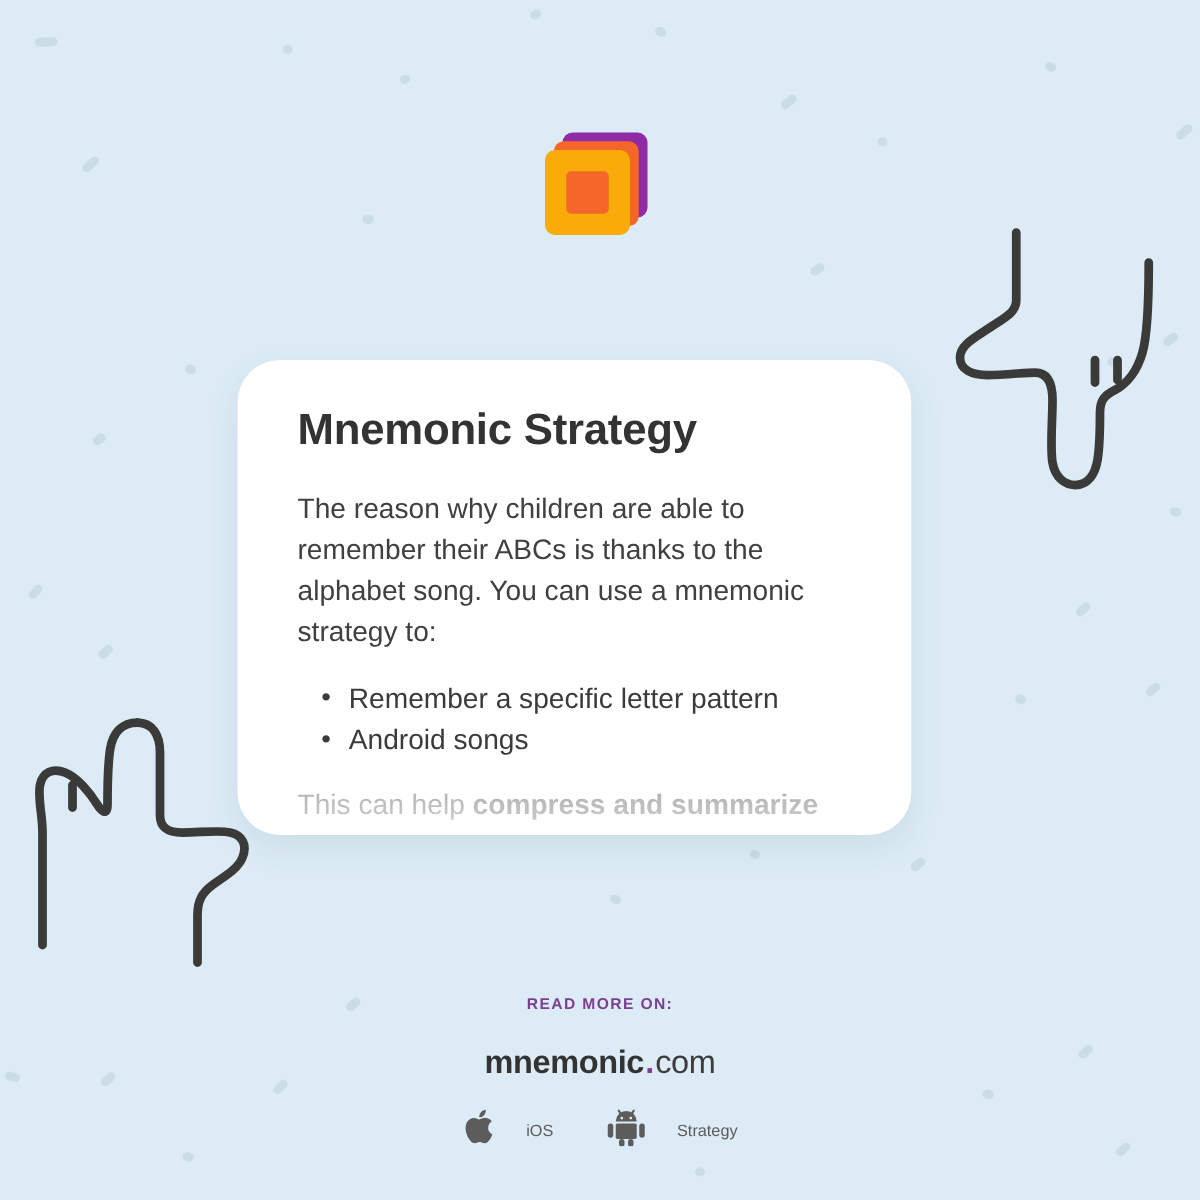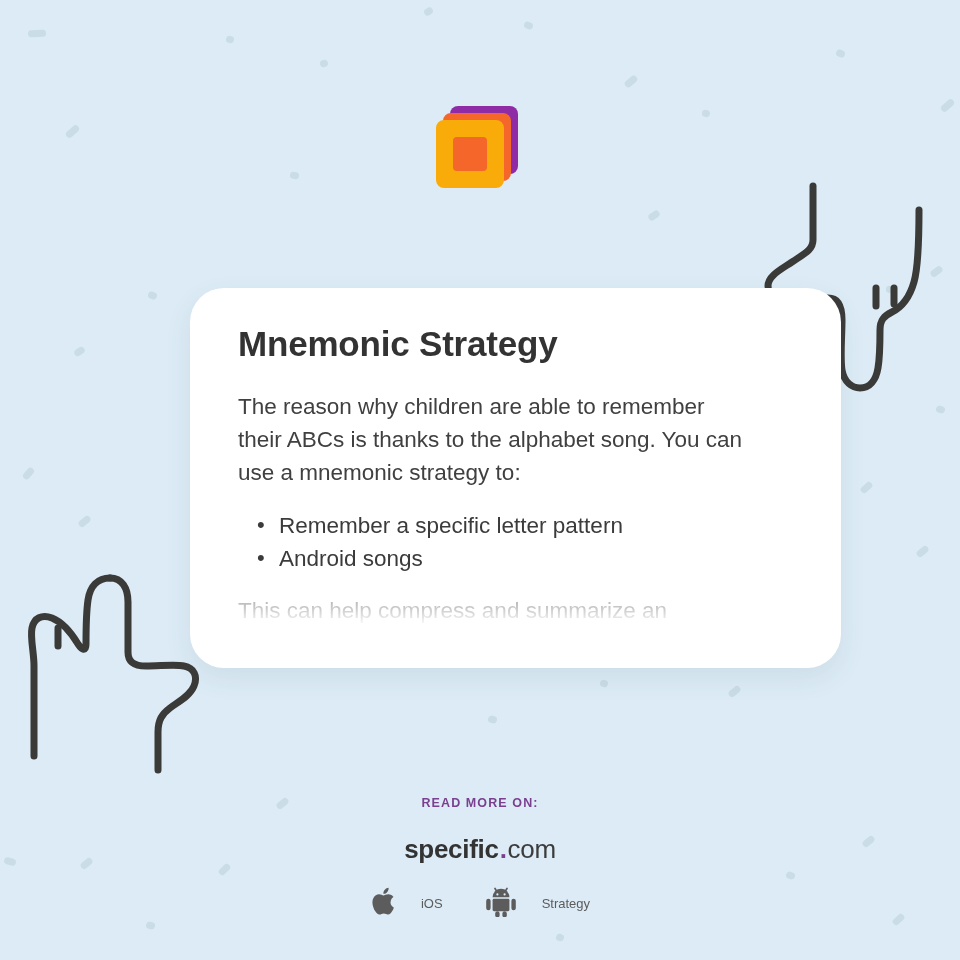--- a/index.html
+++ b/index.html
@@ -46,21 +46,21 @@
     width: 96px;
     height: 96px;
     z-index: 3;
   }
 
   
   #idea-card {
     position: absolute;
     left: 190px;
     top: 288px;
-    width: 651px;
+    width: 539px;
     height: 380px;
     background: #ffffff;
     border-radius: 34px;
     box-shadow: 0 10px 26px rgba(80,110,135,.10);
     z-index: 2;
     overflow: hidden;
     box-sizing: border-box;
     padding: 36px 48px 0 48px;
   }
   #card-title {
@@ -99,21 +99,21 @@
   }
   #card-fading-paragraph {
     margin: 19px 0 0 0;
     font-size: 22.5px;
     line-height: 33px;
     color: #3b3b3b;
     -webkit-mask-image: linear-gradient(to bottom, rgba(0,0,0,.46) 0%, rgba(0,0,0,.30) 42%, rgba(0,0,0,.10) 78%, rgba(0,0,0,0) 100%);
             mask-image: linear-gradient(to bottom, rgba(0,0,0,.46) 0%, rgba(0,0,0,.30) 42%, rgba(0,0,0,.10) 78%, rgba(0,0,0,0) 100%);
     opacity: .92;
   }
-  #card-fading-paragraph b { font-weight: normal; }
+  #card-fading-paragraph b { font-weight: bold; }
 
   
   #page-footer {
     position: absolute;
     left: 0;
     right: 0;
     top: 796px;
     text-align: center;
     z-index: 3;
   }
@@ -235,21 +235,21 @@
   </ul>
   <p id="card-fading-paragraph">
     <span>This can help </span><b>compress and summarize</b><span> an</span>
   </p>
 </div>
 
 <div id="page-footer">
   <p id="read-more-label">READ MORE ON:</p>
 
   <div id="brand-wordmark">
-    <span class="bm-name">specific</span><span class="bm-dot">.</span><span class="bm-tld">com</span>
+    <span class="bm-name">mnemonic</span><span class="bm-dot">.</span><span class="bm-tld">com</span>
   </div>
 
   <div id="store-badges">
     <div class="store-badge">
       <span>
         <svg width="26" height="31" viewBox="0 0 26 31" xmlns="http://www.w3.org/2000/svg">
           <path d="M20.6 16.2c0-3.5 2.8-5.1 2.9-5.2-1.6-2.3-4-2.6-4.9-2.7-2.1-.2-4.1 1.2-5.1 1.2-1.1 0-2.7-1.2-4.4-1.2-2.3 0-4.4 1.3-5.5 3.4-2.4 4.1-.6 10.2 1.7 13.5 1.1 1.6 2.5 3.4 4.2 3.4 1.7-.1 2.3-1.1 4.3-1.1s2.6 1.1 4.3 1c1.8 0 2.9-1.6 4-3.3 1.3-1.9 1.8-3.7 1.8-3.8-.1 0-3.4-1.3-3.4-5.2z" fill="#5c5c5c"></path>
           <path d="M17.3 5.9c.9-1.1 1.5-2.6 1.3-4.2-1.3.1-2.9.9-3.8 2-.8 1-1.6 2.6-1.4 4.1 1.5.1 3-.7 3.9-1.9z" fill="#5c5c5c"></path>
         </svg>
       </span>

